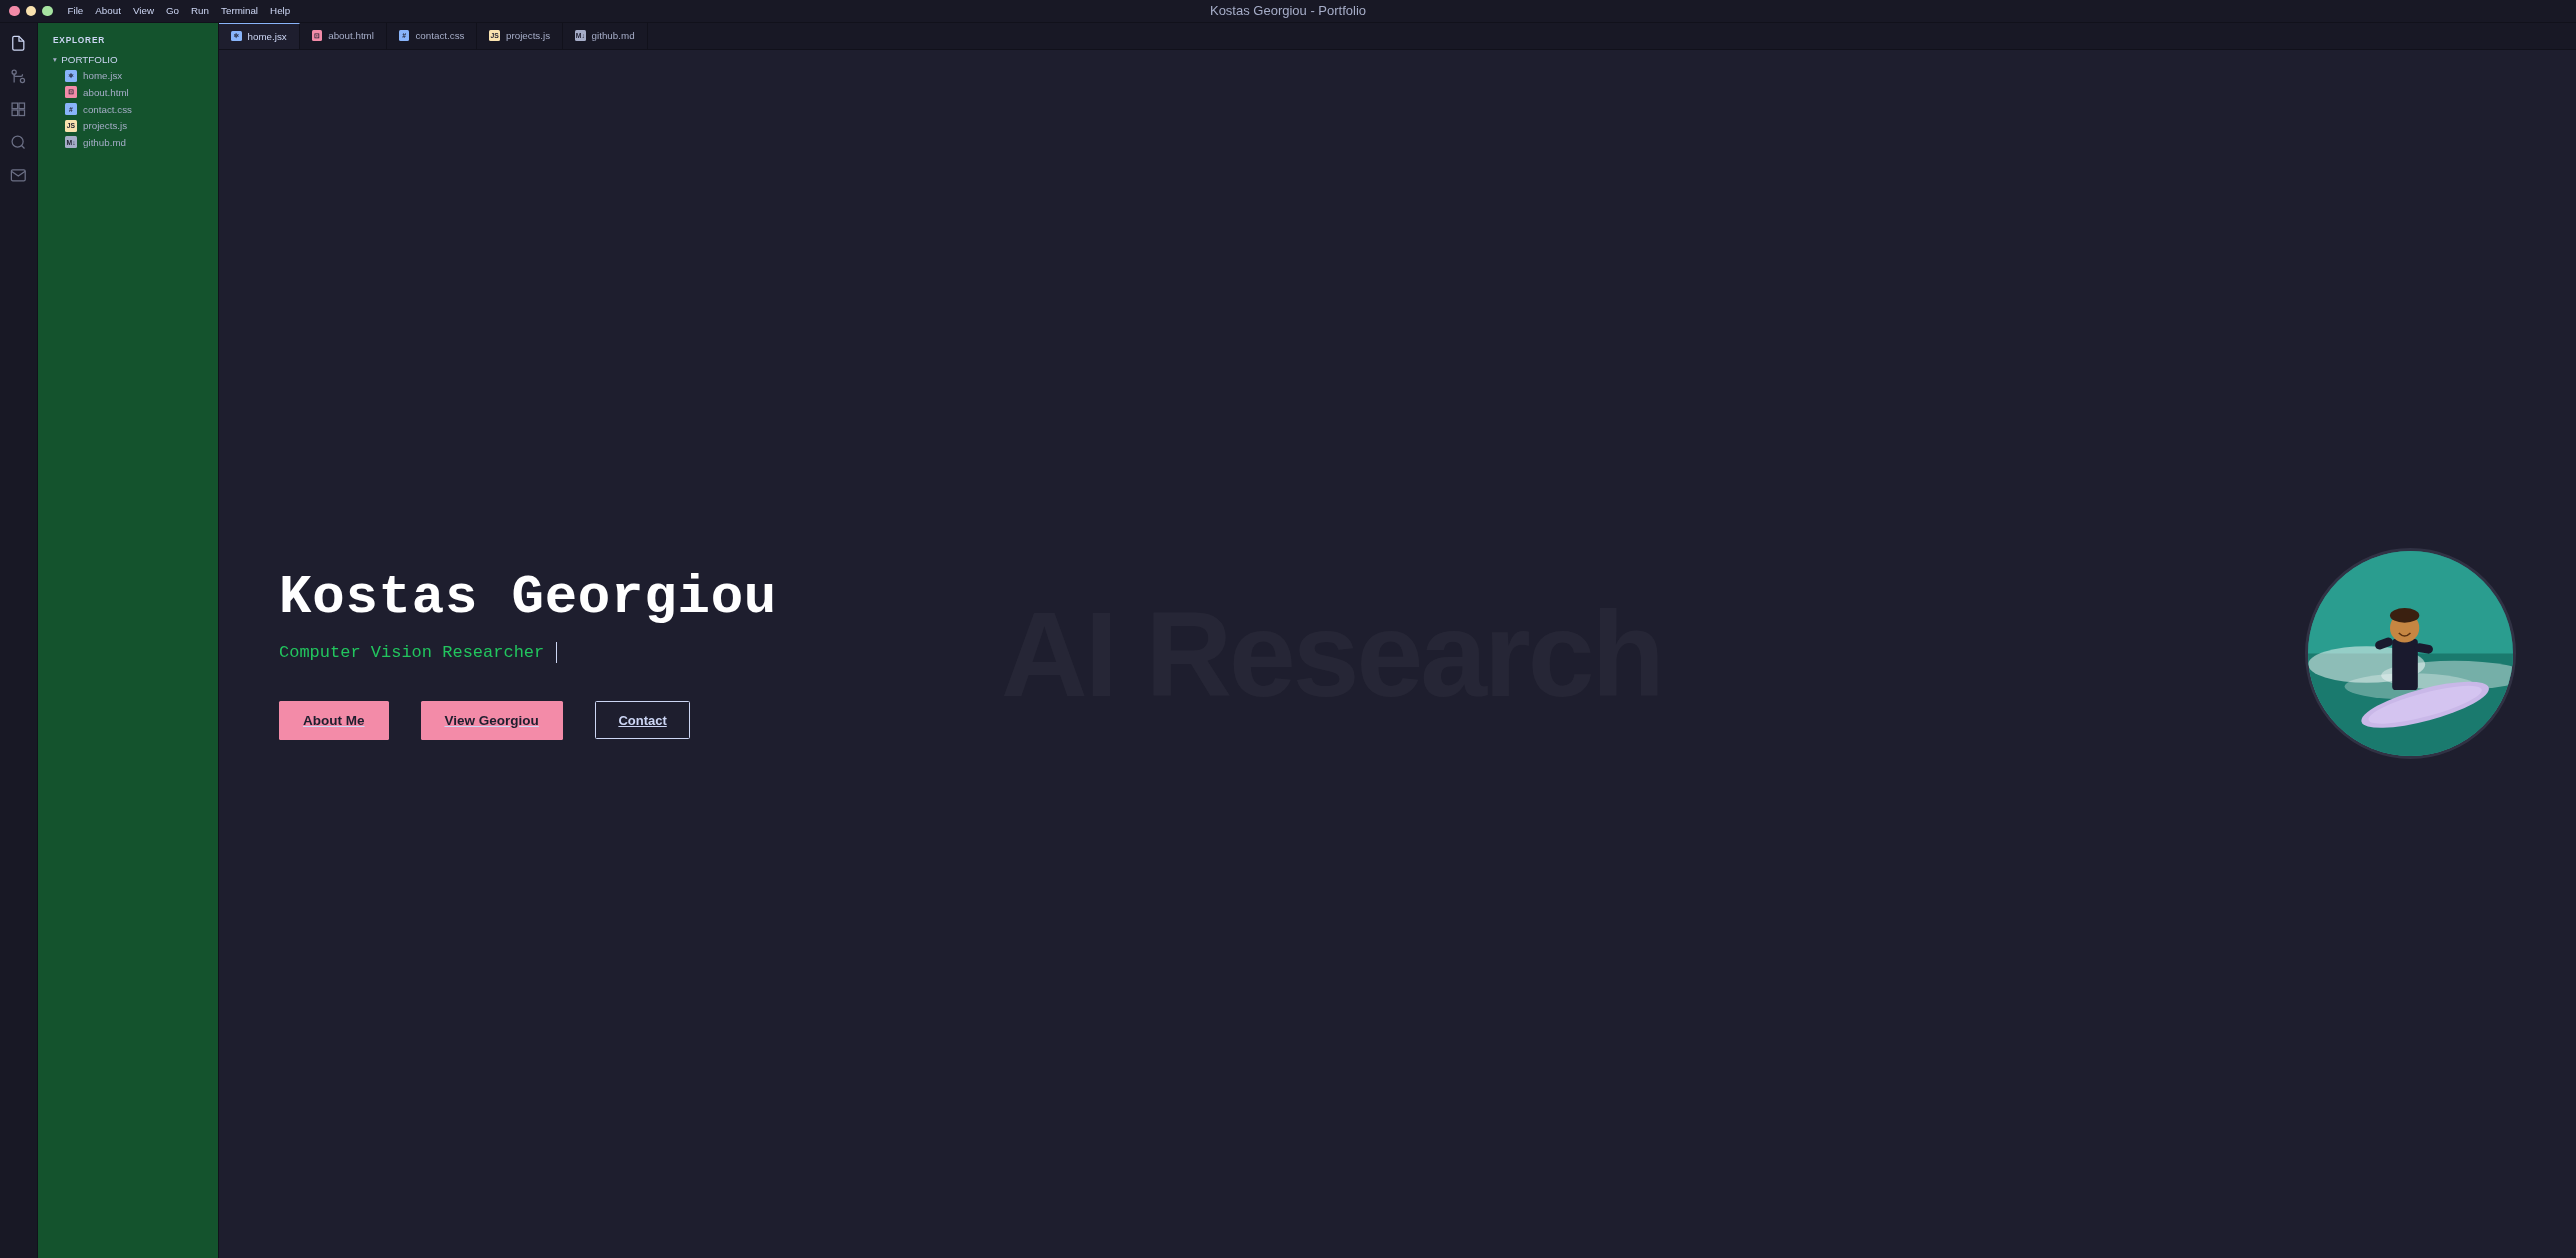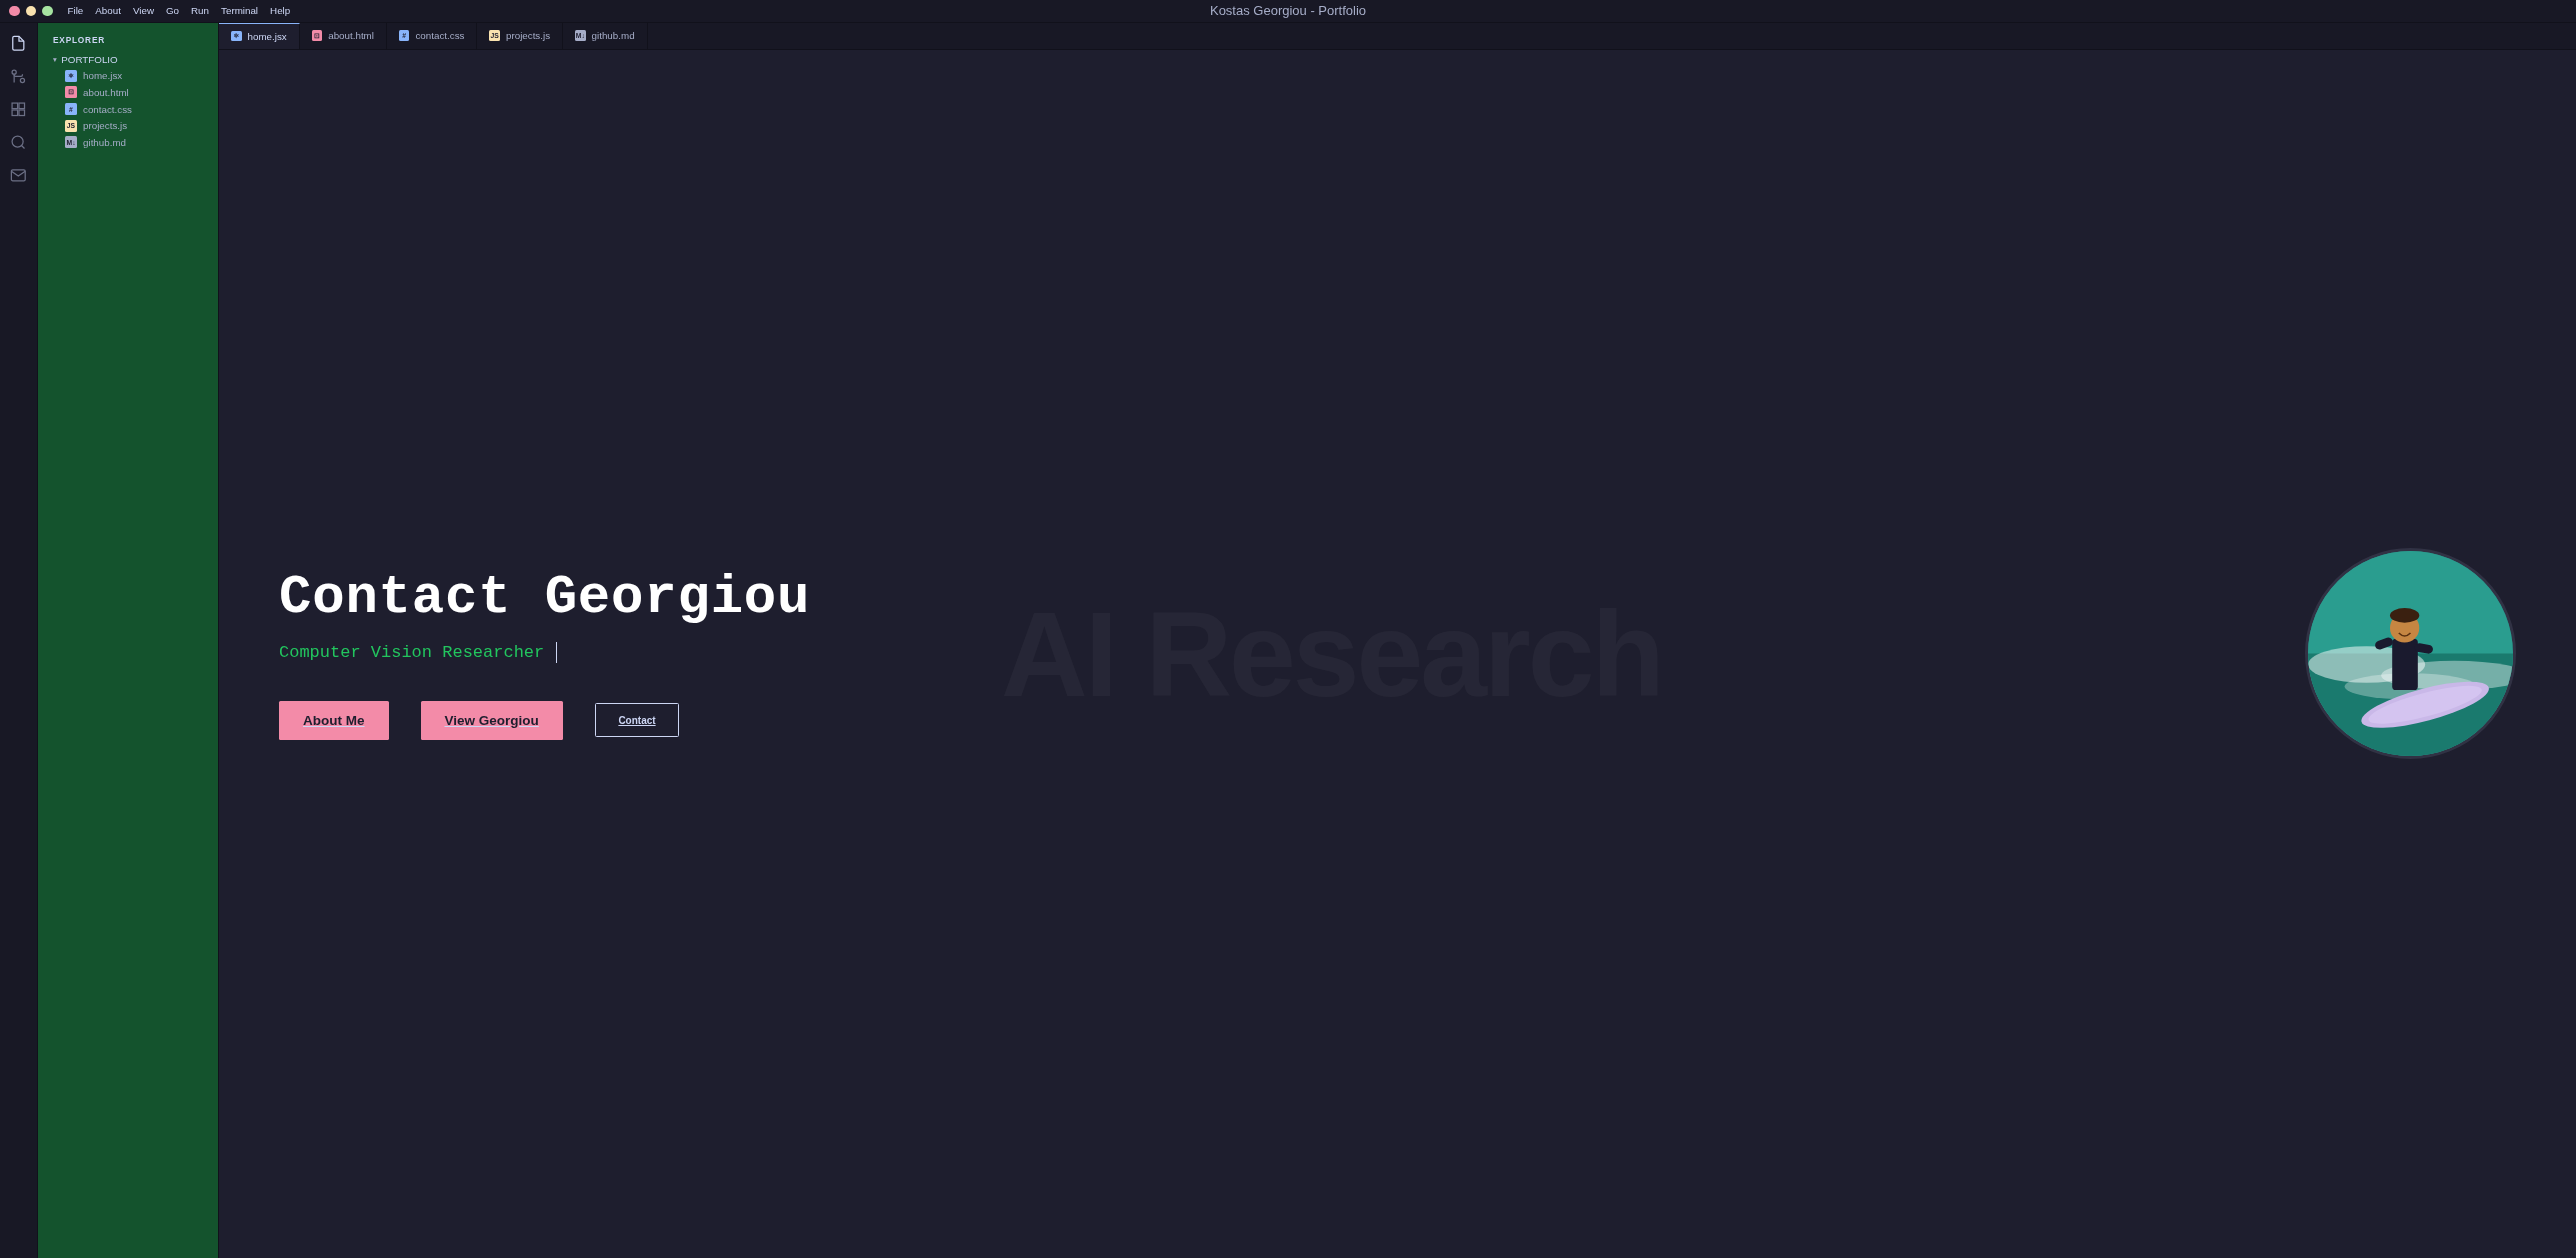--- a/index.html
+++ b/index.html
@@ -313,21 +313,21 @@
       cursor: pointer;
       font-family: -apple-system, BlinkMacSystemFont, sans-serif;
       border-radius: 1.5px;
     }
 
     .btn-outline {
       background: transparent;
       color: #cdd6f4;
       border: 1.5px solid #cdd6f4;
       padding: 10.5px 22.6px;
-      font-size: 10px;
+      font-size: 13px;
       font-weight: 600;
       cursor: pointer;
       font-family: -apple-system, BlinkMacSystemFont, sans-serif;
       border-radius: 1.5px;
     }
 
     .avatar-container {
       flex-shrink: 0;
       margin-left: 45px;
     }
@@ -468,21 +468,21 @@
 
     <div class="editor-area">
 
       <div class="watermark">
         <span class="watermark-text">AI Research</span>
       </div>
 
       <div class="hero-content">
 
         <div class="hero-text">
-          <div class="hero-name">Contact Georgiou</div>
+          <div class="hero-name">Kostas Georgiou</div>
           <div class="hero-title">
             <span>Computer Vision Researcher</span>
             <span class="cursor-blink"></span>
           </div>
 
           <div class="hero-buttons">
             <button class="btn-primary">About Me</button>
             <button class="btn-primary">View Georgiou</button>
             <button class="btn-outline">Contact</button>
           </div>

